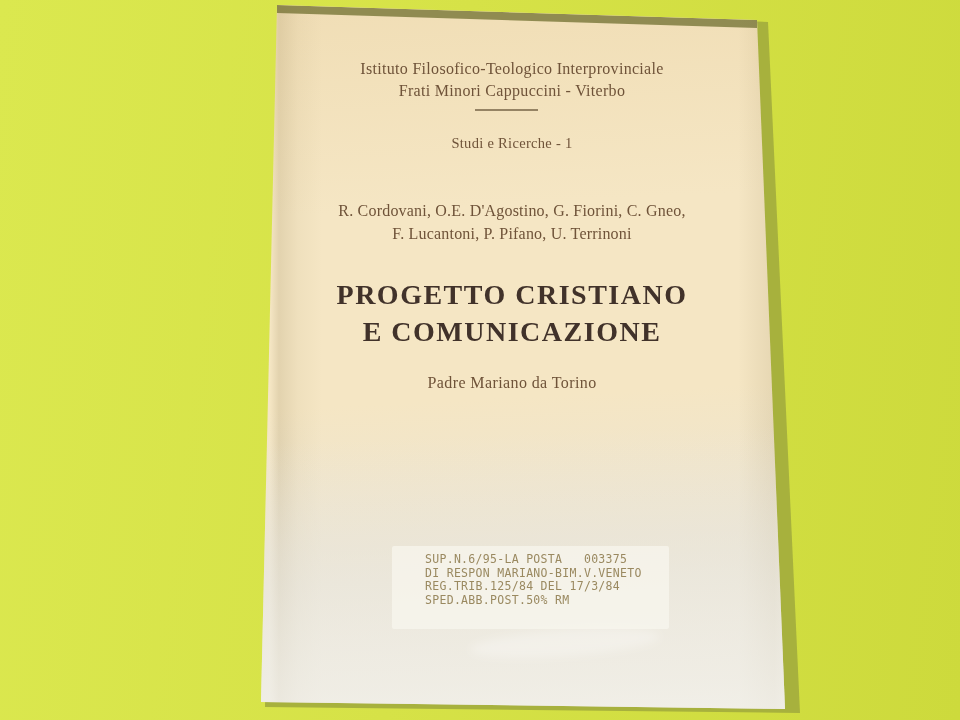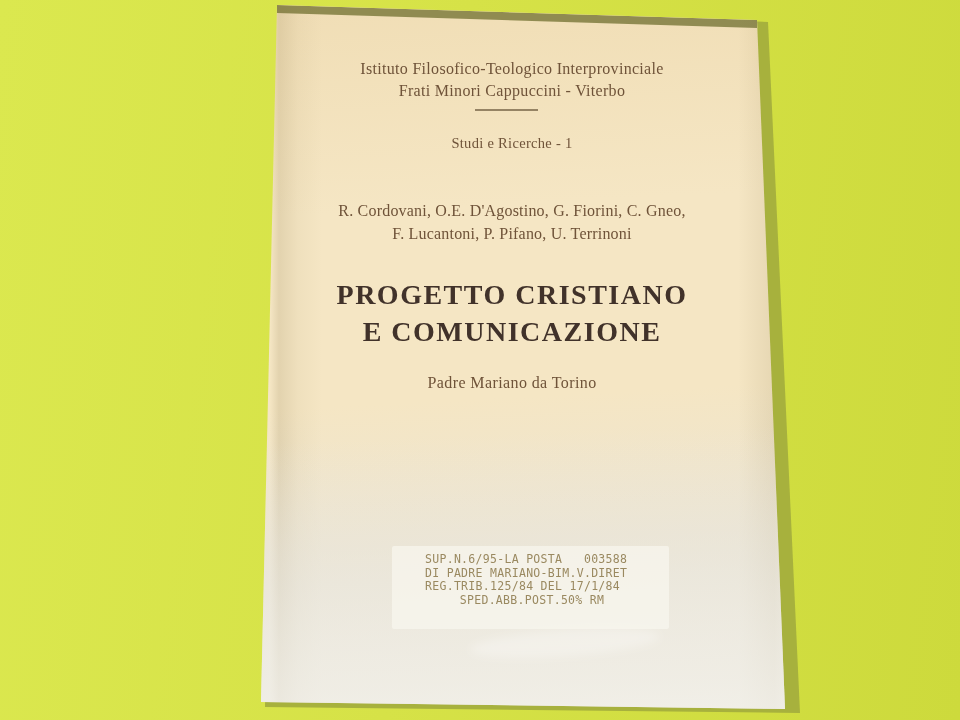--- a/index.html
+++ b/index.html
@@ -92,21 +92,21 @@
   .mailing-label {
     position:absolute; left:392px; top:546px; width:277px; height:83px;
     background:var(--label-bg);
     border-radius:2px;
     padding:7px 10px 0 33px;
     font-family:"DejaVu Sans Mono","Liberation Mono",monospace;
     font-size:11.5px; line-height:13.6px; letter-spacing:.3px;
     color:var(--label-ink);
   }
   .mailing-label .lbl-line { white-space:pre; }
-  .mailing-label .lbl-line.center { text-align:center; padding-right:20px; }
+  .mailing-label .lbl-line.center { padding-right:20px; }
 </style>
 </head>
 <body>
 
 <div class="scene">
 
   <div class="book-shadow"></div>
 
   <div class="book">
 
@@ -132,20 +132,20 @@
       <div>PROGETTO CRISTIANO</div>
       <div>E COMUNICAZIONE</div>
     </div>
 
     <div class="cover-text subtitle">Padre Mariano da Torino</div>
 
     <div class="wrap-sheen"></div>
     <div class="wrap-glint"></div>
 
     <div class="mailing-label">
-      <div class="lbl-line">SUP.N.6/95-LA POSTA   003588</div>
-      <div class="lbl-line">DI PADRE MARIANO-BIM.V.DIRET</div>
-      <div class="lbl-line">REG.TRIB.125/84 DEL 17/1/84</div>
+      <div class="lbl-line">SUP.N.6/95-LA POSTA   003375</div>
+      <div class="lbl-line">DI RESPON MARIANO-BIM.V.VENETO</div>
+      <div class="lbl-line">REG.TRIB.125/84 DEL 17/3/84</div>
       <div class="lbl-line center">SPED.ABB.POST.50% RM</div>
     </div>
 
   </div>
 </div>
 
 </body></html>

